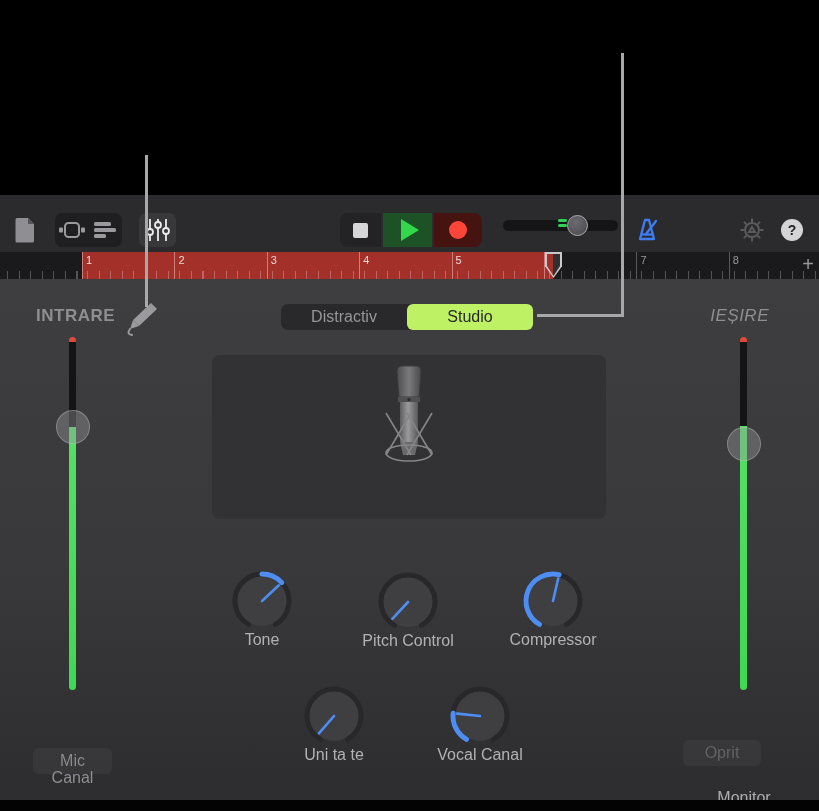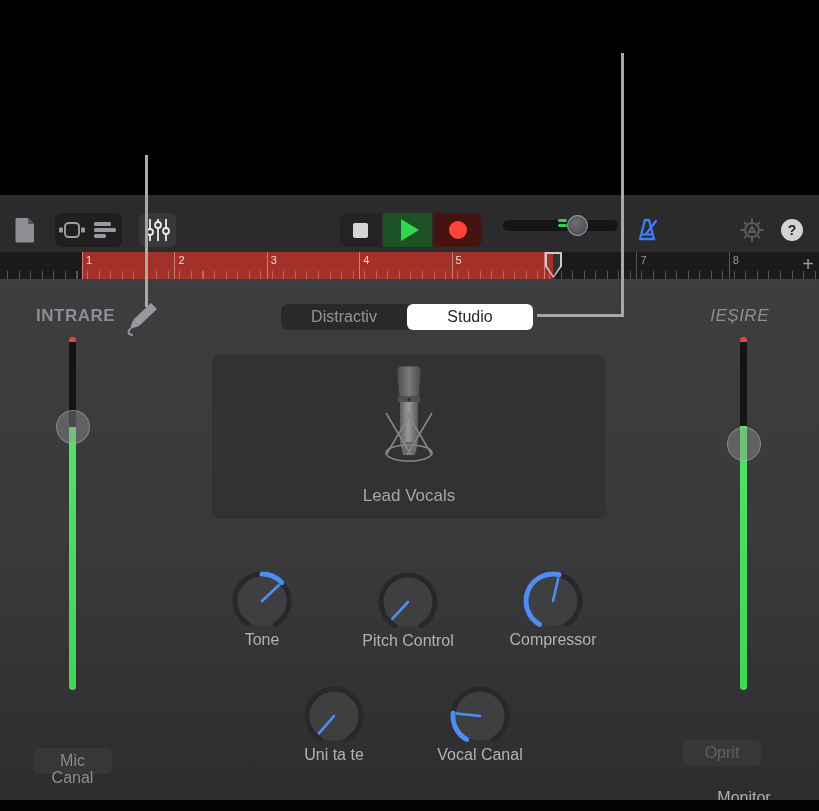--- a/index.html
+++ b/index.html
@@ -58,21 +58,21 @@
     background:linear-gradient(180deg,#3e3e40 0%,#39393b 55%,#2d2d2f 100%); }
   .bottom-strip { position:absolute; left:0; top:800px; width:819px; height:11px; background:#030303; }
 
   .io-label { position:absolute; font-size:17px; color:#8e8e93; letter-spacing:0.5px; }
   #intrare { left:36px; top:27px;font-weight:bold; }
   #iesire { right:50px; top:27px;font-style:italic; }
   #pencil { position:absolute; left:124px; top:12px; }
 
   .segmented { position:absolute; left:281px; top:25px; width:252px; height:26px; background:#29292b; border-radius:7px; display:flex; }
   .seg-opt { flex:1; display:flex; align-items:center; justify-content:center; font-size:16px; color:#96969a;border-radius:13px; }
-  .seg-opt.selected { background:#ffffff; border-radius:6px; color:#28282a; margin:0; }
+  .seg-opt.selected { background:#bef264; border-radius:6px; color:#28282a; margin:0; }
 
   .meter { position:absolute; top:58px; width:7px; height:353px; border-radius:4px; overflow:hidden; display:flex; flex-direction:column; }
   #meter-left { left:69px; }
   #meter-right { left:740px; }
   .m-red { height:5px; background:#e0483c; }
   .m-black { background:#141416; }
   #meter-left .m-black { height:85px; }
   #meter-right .m-black { height:84px; }
   .m-green { flex:1; background:linear-gradient(180deg,#54e065,#3ed853); }
   .fader-handle { position:absolute; width:34px; height:34px; border-radius:50%;
@@ -278,21 +278,20 @@
           <path d="M39 79 h18 l-3 13 h-12 z" fill="#6a6a6c"></path>
           <g stroke="#86868a" stroke-width="1.6" fill="none">
             <line x1="25" y1="50" x2="50" y2="92"></line>
             <line x1="50" y1="50" x2="25" y2="92"></line>
             <line x1="71" y1="50" x2="46" y2="92"></line>
             <line x1="46" y1="50" x2="71" y2="92"></line>
             <ellipse cx="48" cy="90" rx="23" ry="8"></ellipse>
           </g>
         </svg>
       </div>
-      <div class="patch-name">Lead Vocals</div>
     </div>
 
     <div id="knob-0" class="knob"><svg viewBox="0 0 64 64" width="64" height="64">
           <circle cx="32" cy="32" r="25" fill="#3f3f42"></circle>
           <path d="M 18.5 55.382685902179844 A 27 27 0 1 1 45.5 55.382685902179844" stroke="#28282a" stroke-width="5" fill="none" stroke-linecap="round"></path>
           <path d="M 32 5 A 27 27 0 0 1 51.7465499437176 13.586044278312542" stroke="#4e8df2" stroke-width="5" fill="none" stroke-linecap="round"></path>
           <line x1="32" y1="32" x2="48.821135137240915" y2="16.314037718562535" stroke="#4e8df2" stroke-width="2.6" stroke-linecap="round"></line>
         </svg></div>
     <div id="knob-1" class="knob"><svg viewBox="0 0 64 64" width="64" height="64">
           <circle cx="32" cy="32" r="25" fill="#3f3f42"></circle>

